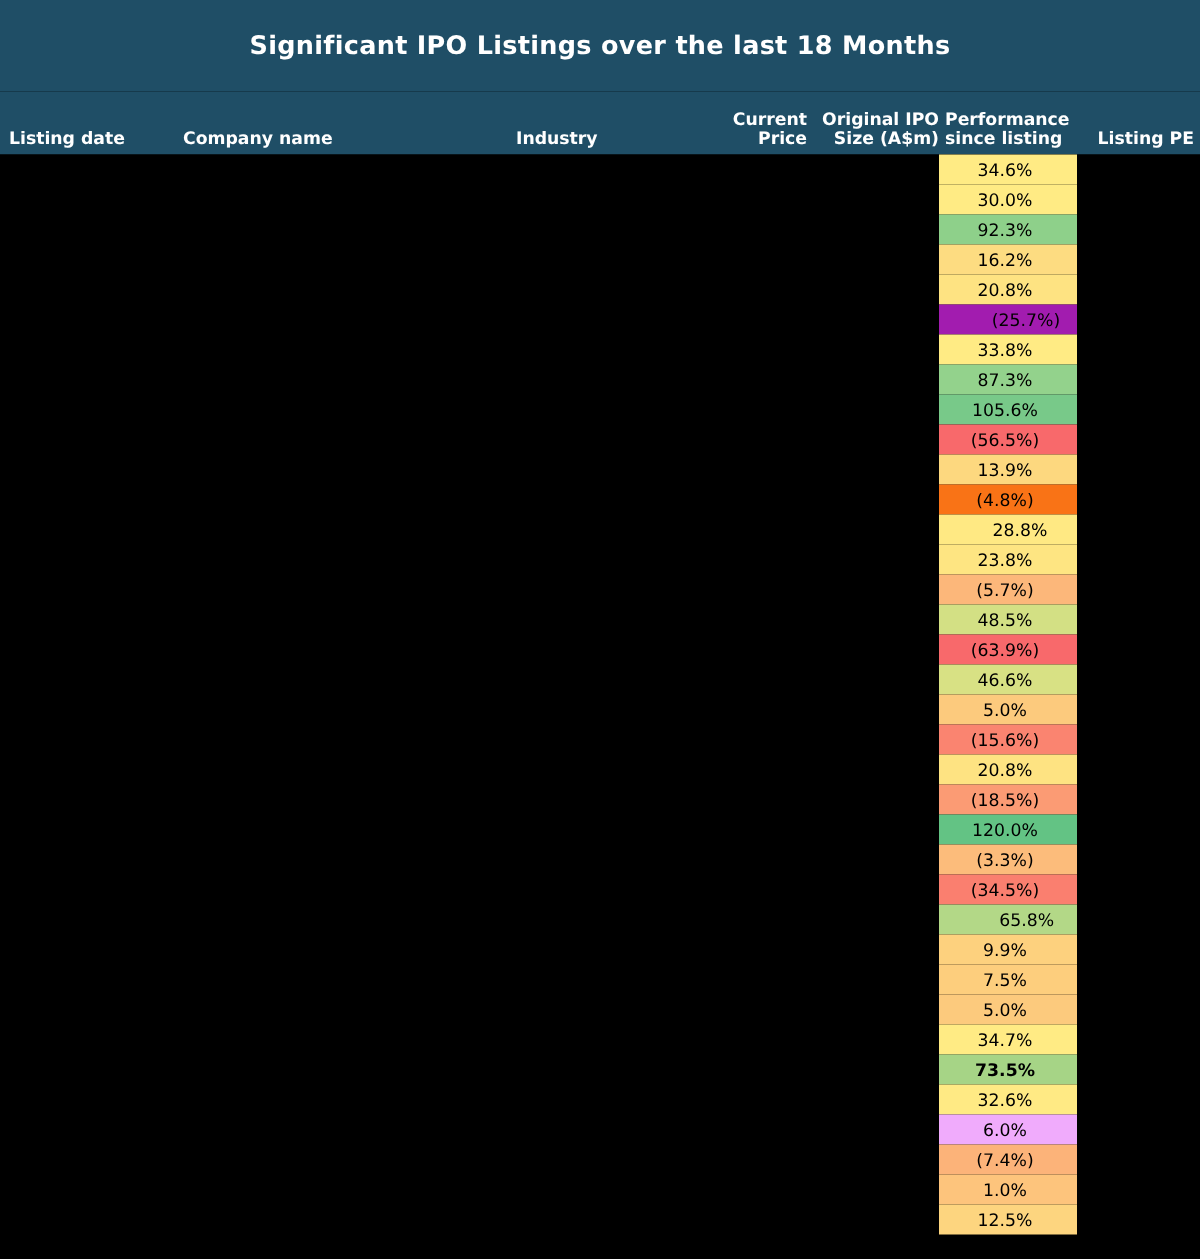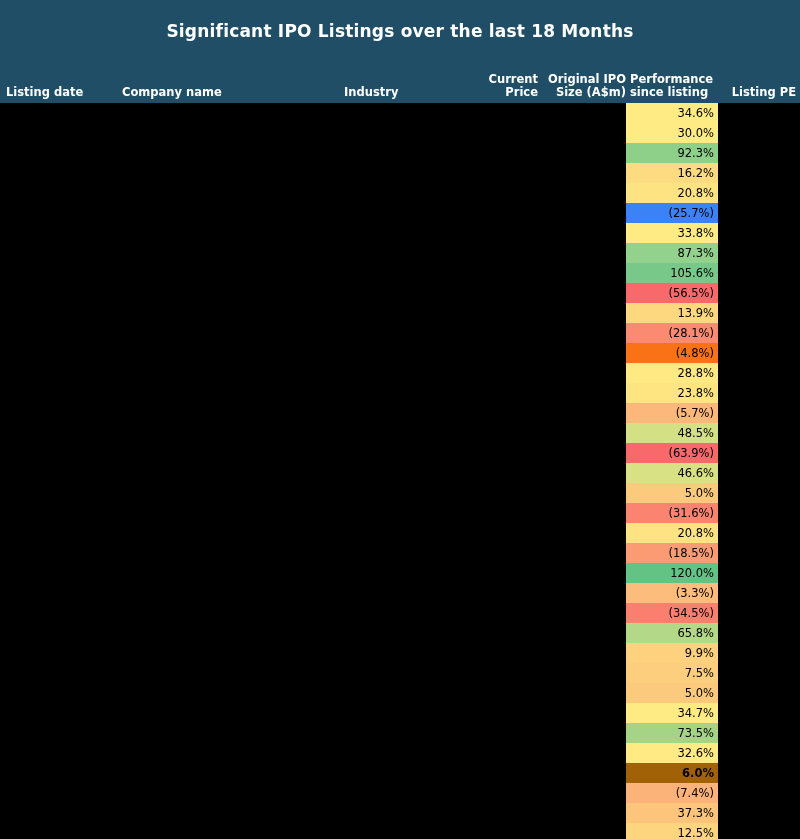--- a/index.html
+++ b/index.html
@@ -83,21 +83,21 @@
     line-height: 20px;
     font-size: 11.5px;
     color: #000000;
     box-sizing: border-box;
   }
   .c-date      { left: 6px;   width: 110px; text-align: left; color:#ffffff; }
   .c-company   { left: 122px; width: 216px; text-align: left; color:#ffffff; }
   .c-industry  { left: 344px; width: 118px; text-align: left; color:#ffffff; }
   .c-price     { left: 462px; width: 76px;  text-align: right; color:#ffffff; }
   .c-size      { left: 538px; width: 88px;  text-align: right; color:#ffffff; }
-  .c-perf      { left: 626px; width: 92px;  text-align: right; padding-right: 4px; color: #000000; }
+  .c-perf      { left: 626px; width: 92px;  text-align: center; padding-right: 4px; color: #000000; }
   .c-pe        { left: 722px; width: 74px;  text-align: right; color:#ffffff; }
 </style>
 </head>
 <body>
 
 <div class="sheet">
 
   <div class="title-bar">
     <div class="title-text">Significant IPO Listings over the last 18 Months</div>
   </div>
@@ -166,21 +166,21 @@
         <div class="cell c-size"></div>
         <div class="cell c-perf" style="background: rgb(254, 227, 130);">20.8%</div>
         <div class="cell c-pe"></div>
       </div>
       <div class="row">
         <div class="cell c-date"></div>
         <div class="cell c-company"></div>
         <div class="cell c-industry"></div>
         <div class="cell c-price"></div>
         <div class="cell c-size"></div>
-        <div class="cell c-perf" style="background: #3b82f6; padding-left: 28px;">(25.7%)</div>
+        <div class="cell c-perf" style="background: #a21caf; padding-left: 28px;">(25.7%)</div>
         <div class="cell c-pe"></div>
       </div>
       <div class="row">
         <div class="cell c-date"></div>
         <div class="cell c-company"></div>
         <div class="cell c-industry"></div>
         <div class="cell c-price"></div>
         <div class="cell c-size"></div>
         <div class="cell c-perf" style="background: rgb(255, 235, 132);">33.8%</div>
         <div class="cell c-pe"></div>
@@ -220,29 +220,20 @@
         <div class="cell c-size"></div>
         <div class="cell c-perf" style="background: rgb(253, 216, 127);">13.9%</div>
         <div class="cell c-pe"></div>
       </div>
       <div class="row">
         <div class="cell c-date"></div>
         <div class="cell c-company"></div>
         <div class="cell c-industry"></div>
         <div class="cell c-price"></div>
         <div class="cell c-size"></div>
-        <div class="cell c-perf" style="background: rgb(250, 138, 113);">(28.1%)</div>
-        <div class="cell c-pe"></div>
-      </div>
-      <div class="row">
-        <div class="cell c-date"></div>
-        <div class="cell c-company"></div>
-        <div class="cell c-industry"></div>
-        <div class="cell c-price"></div>
-        <div class="cell c-size"></div>
         <div class="cell c-perf" style="background: #f97316;">(4.8%)</div>
         <div class="cell c-pe"></div>
       </div>
       <div class="row">
         <div class="cell c-date"></div>
         <div class="cell c-company"></div>
         <div class="cell c-industry"></div>
         <div class="cell c-price"></div>
         <div class="cell c-size"></div>
         <div class="cell c-perf" style="background: rgb(255, 233, 131); padding-left: 20px;">28.8%</div>
@@ -301,21 +292,21 @@
         <div class="cell c-size"></div>
         <div class="cell c-perf" style="background: rgb(252, 202, 125);">5.0%</div>
         <div class="cell c-pe"></div>
       </div>
       <div class="row">
         <div class="cell c-date"></div>
         <div class="cell c-company"></div>
         <div class="cell c-industry"></div>
         <div class="cell c-price"></div>
         <div class="cell c-size"></div>
-        <div class="cell c-perf" style="background: rgb(250, 132, 112);">(31.6%)</div>
+        <div class="cell c-perf" style="background: rgb(250, 132, 112);">(15.6%)</div>
         <div class="cell c-pe"></div>
       </div>
       <div class="row">
         <div class="cell c-date"></div>
         <div class="cell c-company"></div>
         <div class="cell c-industry"></div>
         <div class="cell c-price"></div>
         <div class="cell c-size"></div>
         <div class="cell c-perf" style="background: rgb(254, 227, 130);">20.8%</div>
         <div class="cell c-pe"></div>
@@ -400,57 +391,57 @@
         <div class="cell c-size"></div>
         <div class="cell c-perf" style="background: rgb(255, 235, 132);">34.7%</div>
         <div class="cell c-pe"></div>
       </div>
       <div class="row">
         <div class="cell c-date"></div>
         <div class="cell c-company"></div>
         <div class="cell c-industry"></div>
         <div class="cell c-price"></div>
         <div class="cell c-size"></div>
-        <div class="cell c-perf" style="background: rgb(166, 212, 134);">73.5%</div>
+        <div class="cell c-perf" style="background: rgb(166, 212, 134); font-weight: bold;">73.5%</div>
         <div class="cell c-pe"></div>
       </div>
       <div class="row">
         <div class="cell c-date"></div>
         <div class="cell c-company"></div>
         <div class="cell c-industry"></div>
         <div class="cell c-price"></div>
         <div class="cell c-size"></div>
         <div class="cell c-perf" style="background: rgb(255, 234, 132);">32.6%</div>
         <div class="cell c-pe"></div>
       </div>
       <div class="row">
         <div class="cell c-date"></div>
         <div class="cell c-company"></div>
         <div class="cell c-industry"></div>
         <div class="cell c-price"></div>
         <div class="cell c-size"></div>
-        <div class="cell c-perf" style="background: #a16207; font-weight: bold;">6.0%</div>
+        <div class="cell c-perf" style="background: #f0abfc;">6.0%</div>
         <div class="cell c-pe"></div>
       </div>
       <div class="row">
         <div class="cell c-date"></div>
         <div class="cell c-company"></div>
         <div class="cell c-industry"></div>
         <div class="cell c-price"></div>
         <div class="cell c-size"></div>
         <div class="cell c-perf" style="background: rgb(252, 179, 121);">(7.4%)</div>
         <div class="cell c-pe"></div>
       </div>
       <div class="row">
         <div class="cell c-date"></div>
         <div class="cell c-company"></div>
         <div class="cell c-industry"></div>
         <div class="cell c-price"></div>
         <div class="cell c-size"></div>
-        <div class="cell c-perf" style="background: rgb(253, 196, 124);">37.3%</div>
+        <div class="cell c-perf" style="background: rgb(253, 196, 124);">1.0%</div>
         <div class="cell c-pe"></div>
       </div>
       <div class="row">
         <div class="cell c-date"></div>
         <div class="cell c-company"></div>
         <div class="cell c-industry"></div>
         <div class="cell c-price"></div>
         <div class="cell c-size"></div>
         <div class="cell c-perf" style="background: rgb(253, 213, 127);">12.5%</div>
         <div class="cell c-pe"></div>

